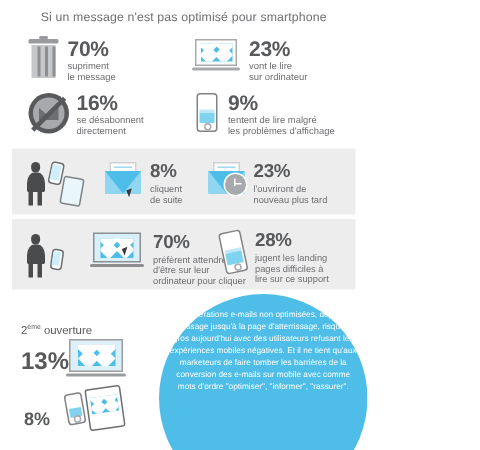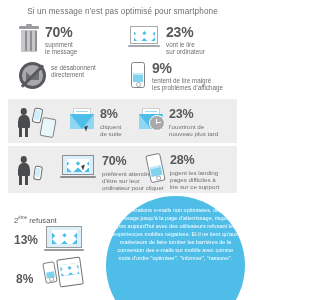--- a/index.html
+++ b/index.html
@@ -84,21 +84,21 @@
   .clock{position:absolute;border-radius:50%;background:#a7a9ac;border:1.4px solid #fff;}
   .clock .hand{position:absolute;background:#fff;}
 
   
   .tablet{position:relative;}
   .tablet .tframe{position:absolute;left:0;top:0;width:100%;height:100%;border:1.4px solid #808285;border-radius:2px;background:#e9f7fd;box-sizing:border-box;}
 
   
   .conv-title{position:absolute;left:14px;top:203px;width:92px;font-size:7.6px;line-height:10px;color:#58595b;}
   .conv-title sup{font-size:4.6px;}
-  .conv-13{position:absolute;left:14px;top:233px;font-size:12px;font-weight:bold;color:#58595b;}
+  .conv-13{position:absolute;left:14px;top:233px;font-size:16px;font-weight:bold;color:#58595b;}
   .conv-8{position:absolute;left:16px;top:272px;font-size:12px;font-weight:bold;color:#58595b;}
   .conv-laptop{position:absolute;left:44px;top:226px;}
   .conv-devices{position:absolute;left:44px;top:258px;}
 
   .bubble{
     position:absolute;left:106px;top:196px;width:139px;height:139px;border-radius:50%;
     background:#4ebde8;
   }
   .bubble-text{
     position:absolute;left:106px;top:206px;width:139px;
@@ -152,20 +152,21 @@
     <div class="stat stat-16">
       <div class="icon ico-ban">
         <div class="ring"></div>
         <div class="inner"></div>
         <div class="env2">
             <i></i>
           </div>
         <div class="slash"></div>
       </div>
       <div class="txt" style="margin-left:5px;">
+        <div class="pct">16%</div>
         <div class="desc" style="white-space:pre-line">se désabonnent
 directement</div>
       </div>
     </div>
 
     <div class="stat stat-9">
       <div class="icon ico-phone" style="width:14px;height:26px;margin-left:3px;">
         <div class="frame"></div>
         <div class="scr" style="left:2px;top:3px;width:10px;height:17px;background:#fff;"></div>
         <div class="wave" style="left:2px;top:13px;width:10px;height:7px;"></div>
@@ -289,21 +290,21 @@
         <div class="pct">28%</div>
         <div class="desc" style="white-space:pre-line">jugent les landing
 pages difficiles à
 lire sur ce support</div>
       </div>
     </div>
   </div>
 
   <div class="conv-title">
     <br>
-    <span>2</span><sup>ème</sup><span> refusant</span>
+    <span>2</span><sup>ème</sup><span> ouverture</span>
   </div>
 
   <div class="conv-13">13%</div>
   <div class="conv-laptop">
     <div class="ico-laptop" style="width:40px;height:28px;">
       <div class="screen" style="width:36px;height:22px;border-color:#9a9c9e;background:#ddeff8;"></div>
       <div class="base" style="width:40px;top:22.5px;background:#9a9c9e;"></div>
       <div class="env" style="left:8px;top:4px;width:25px;height:14px;">
         <div class="f1" style="left:-1px;top:-9px;width:15px;height:15px;transform:rotate(45deg);background:#fff;"></div>
         <div class="f1" style="right:-1px;top:-9px;width:15px;height:15px;transform:rotate(45deg);background:#fff;"></div>

